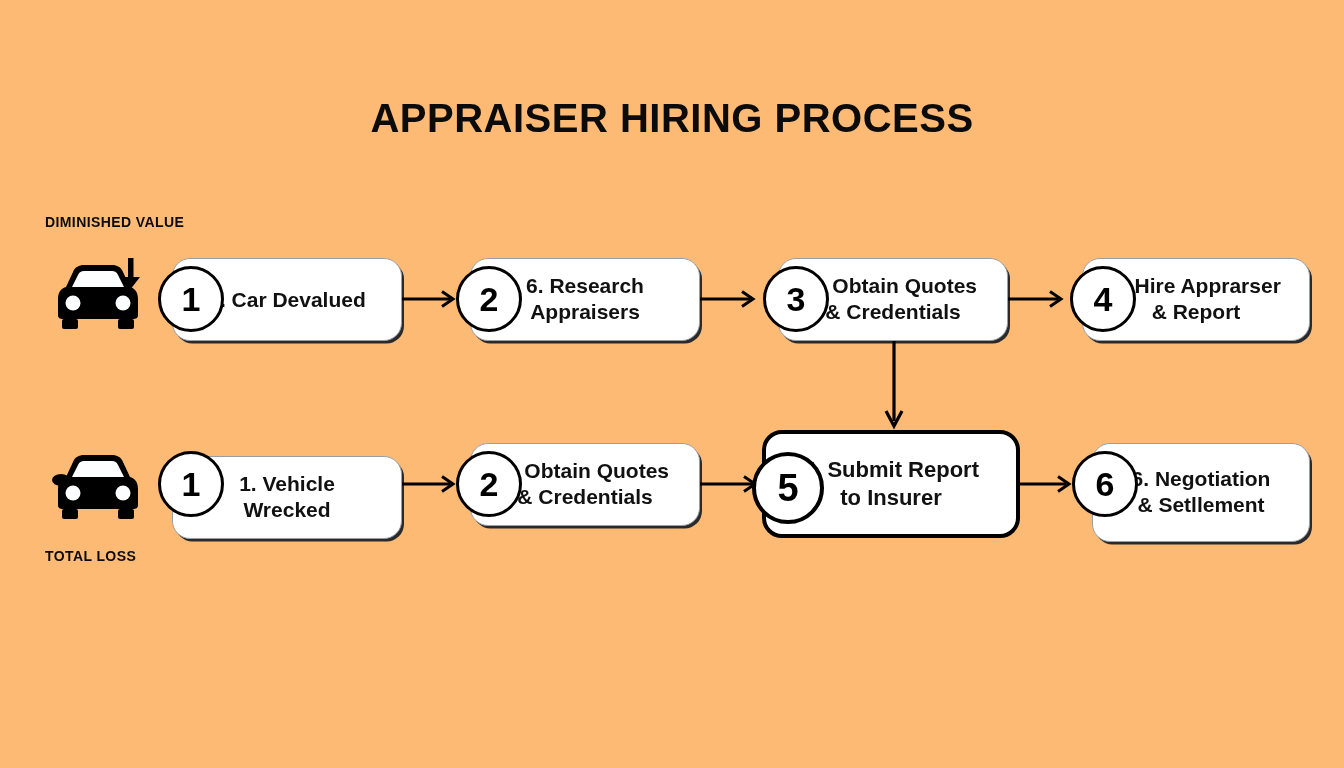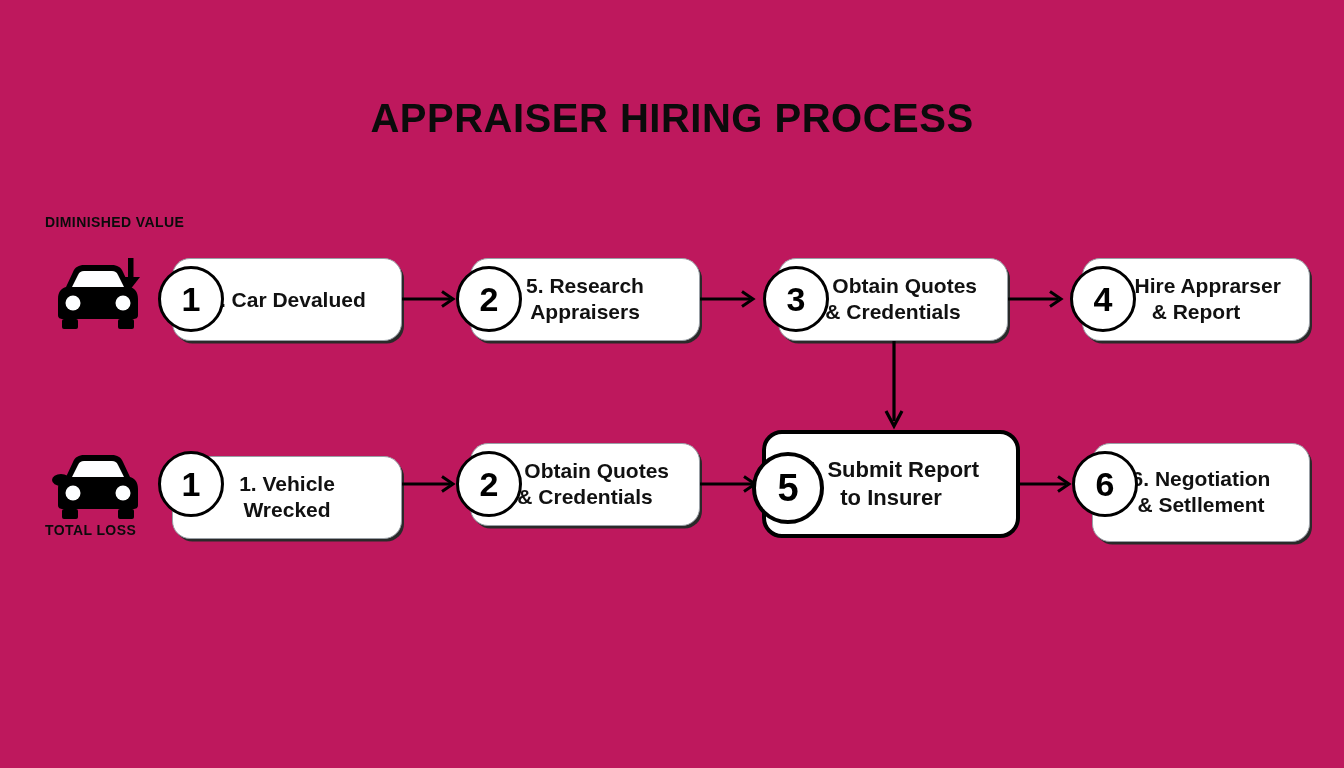--- a/index.html
+++ b/index.html
@@ -4,21 +4,21 @@
 <style>
   html, body {
     margin: 0;
     padding: 0;
     background: #ffffff;
   }
   #canvas {
     position: relative;
     width: 1344px;
     height: 768px;
-    background: #be185d;
+    background: #fdba74;
     overflow: hidden;
     font-family: "Liberation Sans", sans-serif;
     color: #0a0a0a;
   }
 
   
   .title {
     position: absolute;
     left: 0;
     top: 96px;
@@ -34,21 +34,21 @@
   
   .lane-label {
     position: absolute;
     font-size: 14px;
     font-weight: bold;
     letter-spacing: 0.4px;
     color: #0b0b0b;
     white-space: nowrap;
   }
   .lane-label.top  { left: 45px; top: 214px; }
-  .lane-label.bot  { left: 45px; top: 522px; }
+  .lane-label.bot  { left: 45px; top: 548px; }
 
   
   .car-icon {
     position: absolute;
     width: 110px;
     height: 80px;
   }
   .car-icon.row1 { left: 44px; top: 255px; }
   .car-icon.row2 { left: 44px; top: 445px; }
 
@@ -148,21 +148,21 @@
   <div class="arrow-h" style="left:402px; top:288px; width:58px;">
     <svg viewBox="0 0 58 22" width="58" height="22">
         <g stroke="#000" stroke-width="3" fill="none">
       <line x1="0" y1="11" x2="48" y2="11"></line>
           <polyline points="40,3.5 51,11 40,18.5"></polyline>
         </g>
       </svg>
   </div>
 
   <div class="step" style="left:470px; top:258px; width:230px; height:83px;">
-    <div class="step-text">5. Research
+    <div class="step-text">6. Research
 Appraisers</div>
   </div>
   <div class="badge" style="left:456px; top:266px;">
     <span>2</span>
   </div>
 
   <div class="arrow-h" style="left:700px; top:288px; width:60px;">
     <svg viewBox="0 0 60 22" width="60" height="22">
         <g stroke="#000" stroke-width="3" fill="none">
       <line x1="0" y1="11" x2="50" y2="11"></line>

